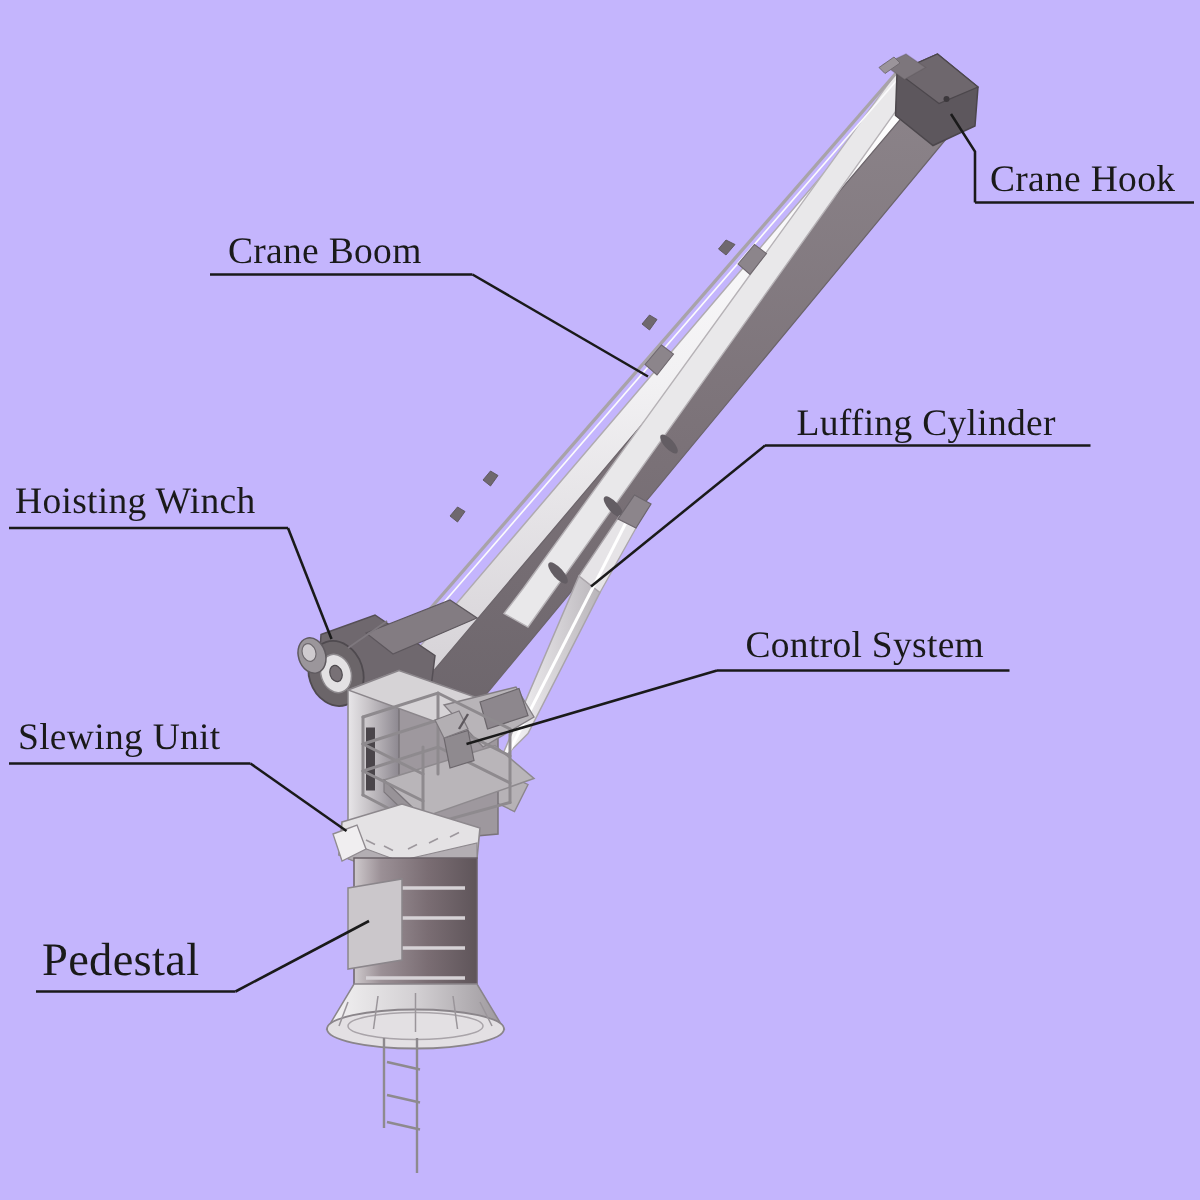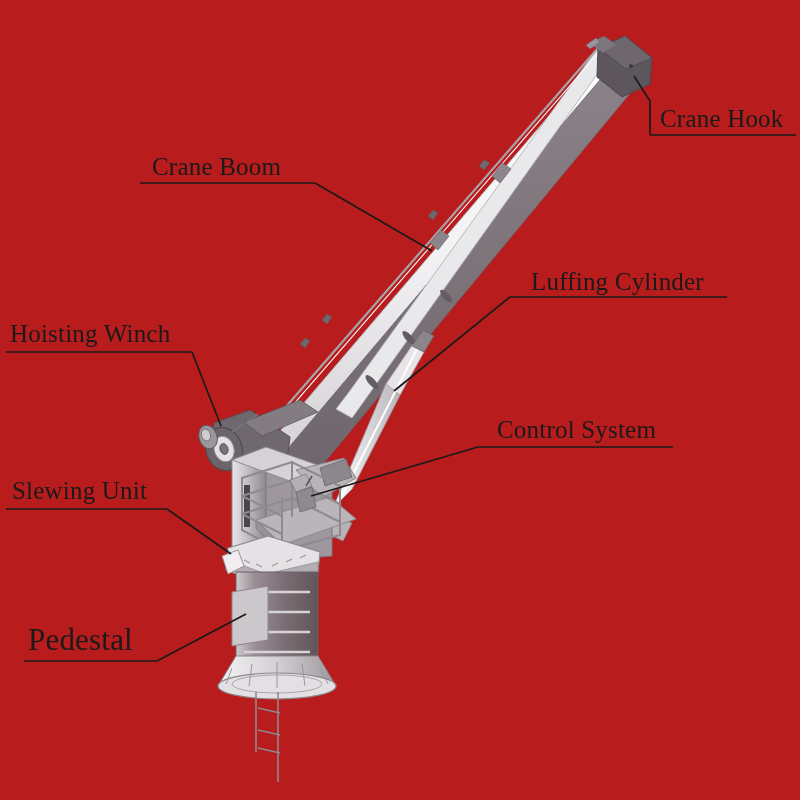--- a/index.html
+++ b/index.html
@@ -8,21 +8,21 @@
     padding: 0;
     background: #ffffff;
   }
   body {
     font-family: "Liberation Serif", "DejaVu Serif", serif;
   }
   #stage {
     position: relative;
     width: 800px;
     height: 800px;
-    background: #b91c1c;
+    background: #c4b5fd;
     overflow: hidden;
   }
   #diagram-svg {
     position: absolute;
     left: 0;
     top: 0;
     width: 800px;
     height: 800px;
     display: block;
   }

